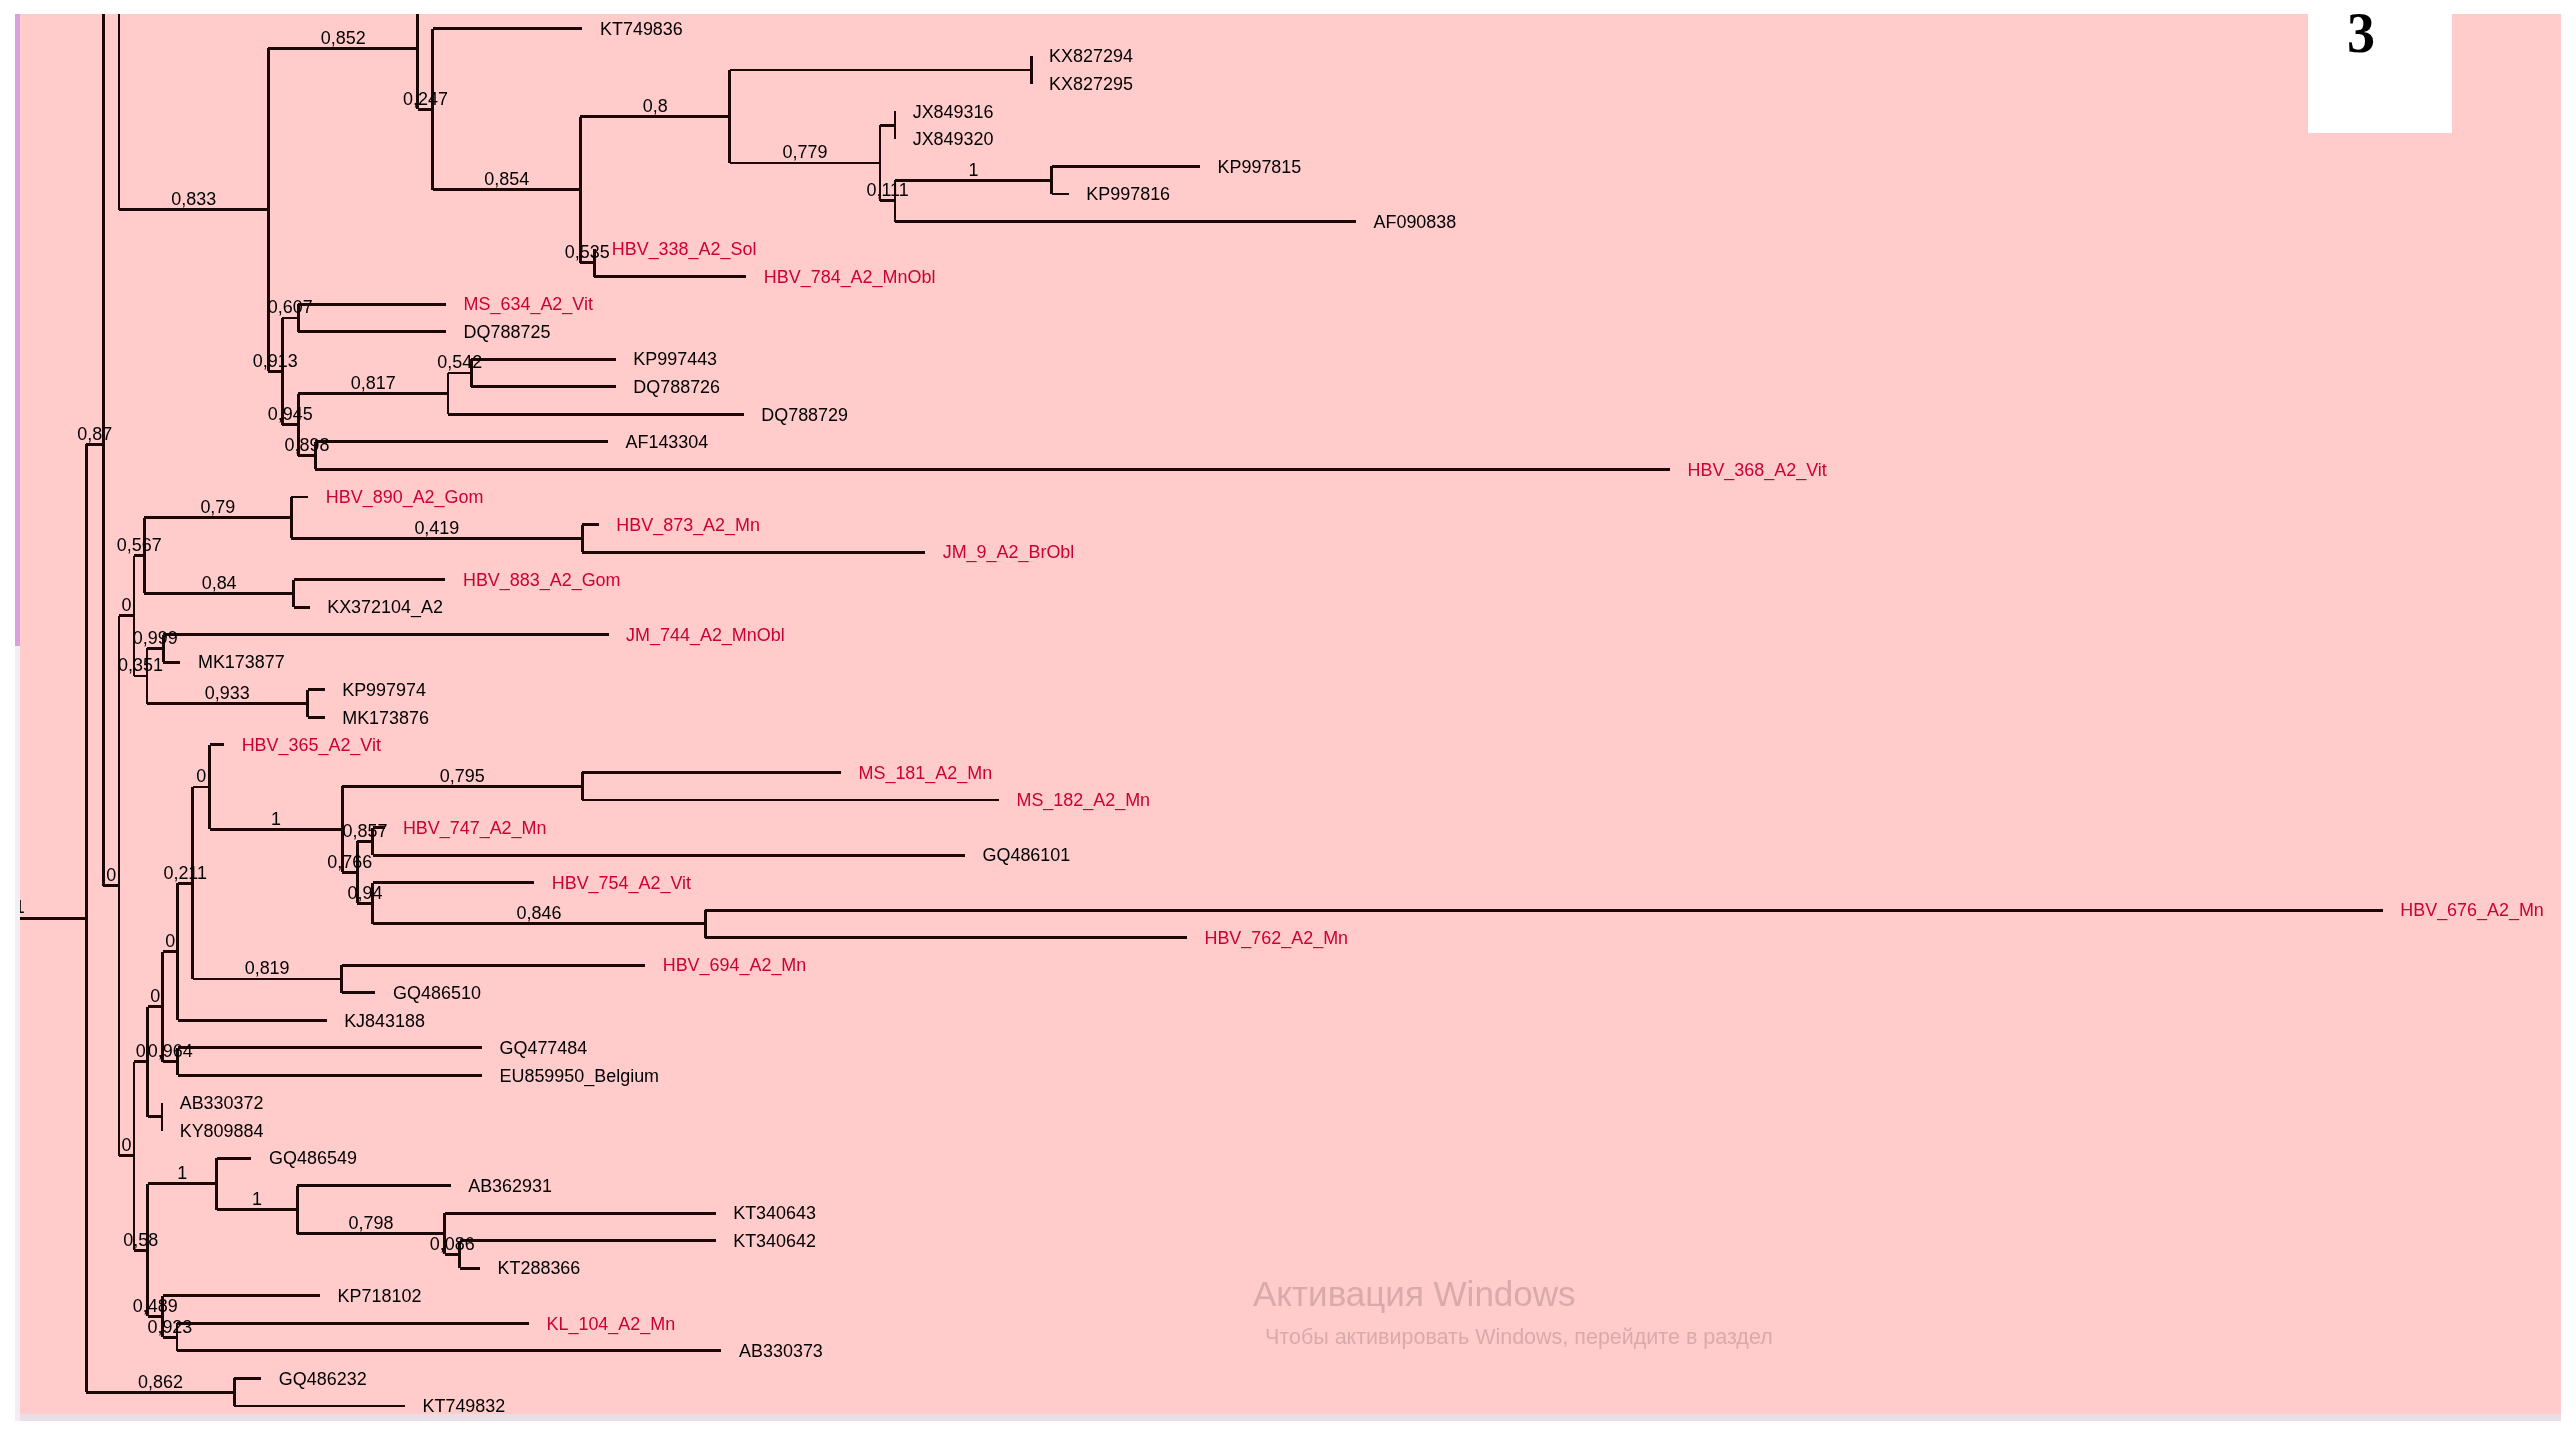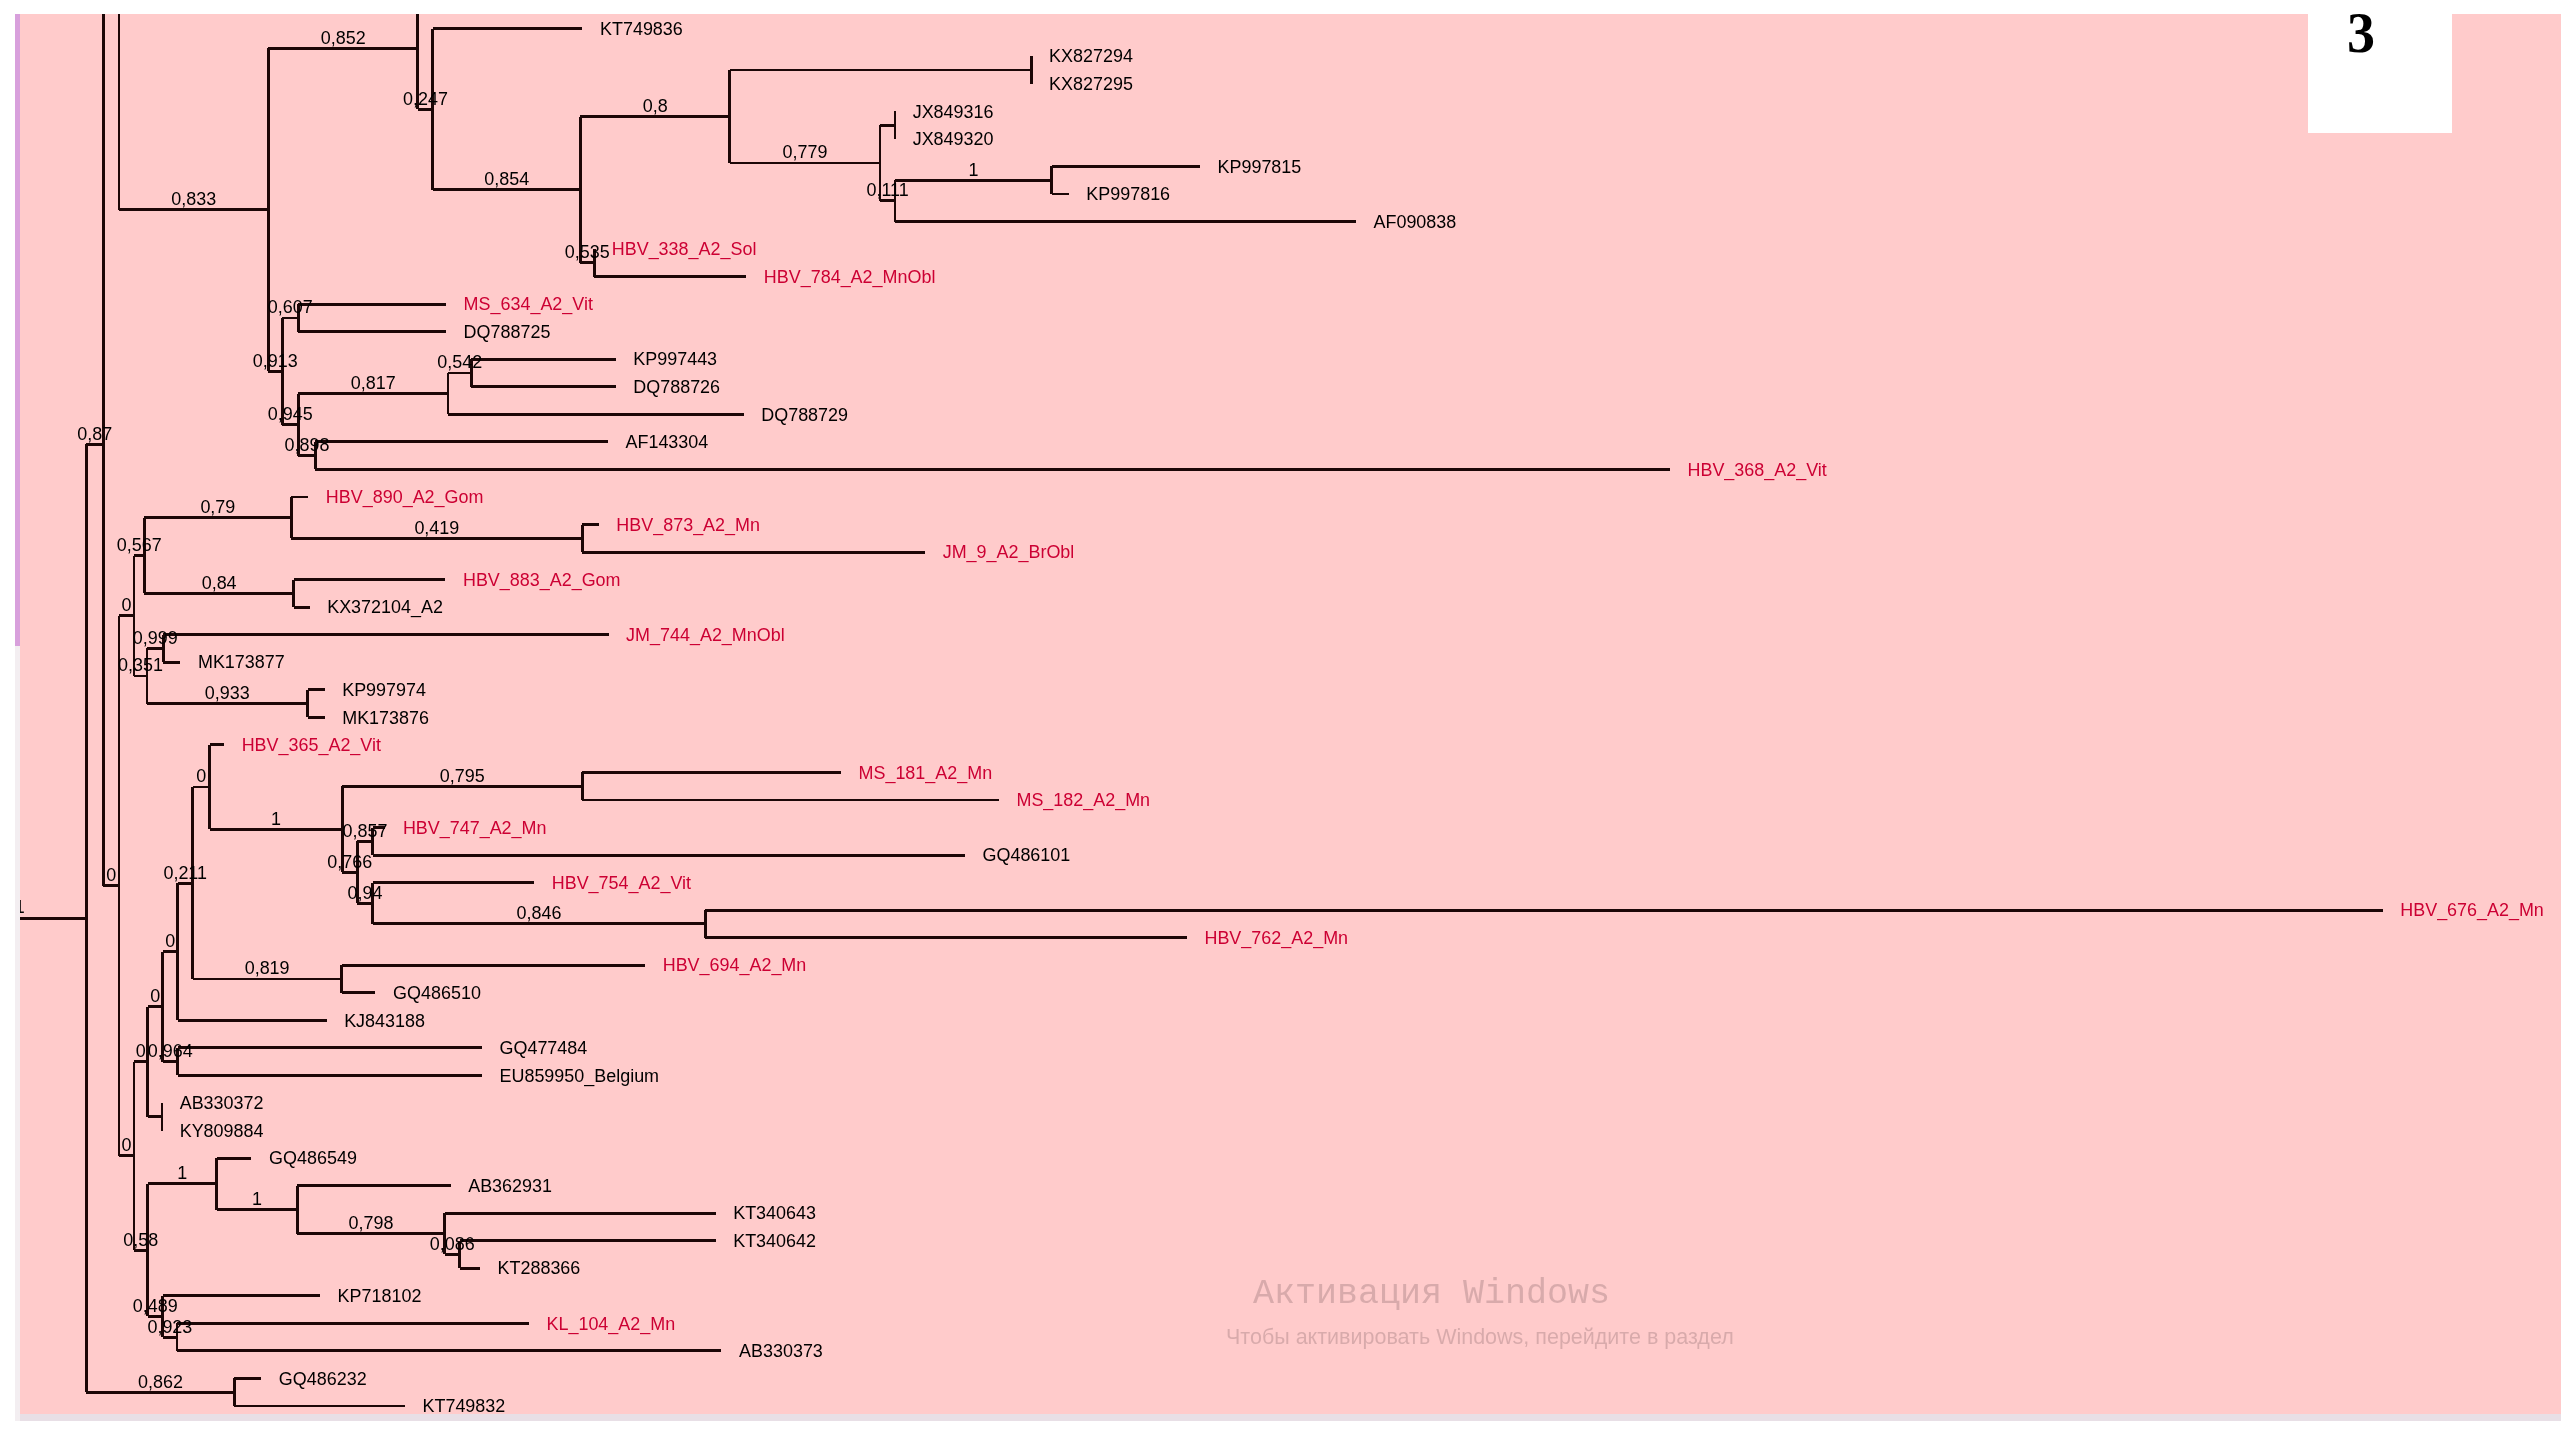--- a/index.html
+++ b/index.html
@@ -14,22 +14,22 @@
   #scrollbar-thumb{position:absolute;left:15px;top:14.4px;width:5.2px;height:632px;
           background:#d8a0dc;}
   #hscroll{position:absolute;left:20px;top:1414px;width:2541px;height:7.2px;
           background:#e8dfe6;}
   #tree{position:absolute;left:-20px;top:-14.4px;width:2576px;height:1436px;}
   .fignum{position:absolute;left:2308px;top:-3.9px;width:144px;height:137px;
           background:#ffffff;}
   .fignum span{position:absolute;left:39px;top:9.1px;font-family:"Liberation Serif","DejaVu Serif",serif;
           font-weight:bold;font-size:56px;color:#000;line-height:1;}
   .wm{position:absolute;color:rgba(125,95,100,0.30);white-space:nowrap;}
-  .wm1{left:1253px;top:1274px;font-size:35px;font-family:Liberation Mono, monospace;}
-  .wm2{left:1226px;top:1325px;font-size:21.5px;}
+  .wm1{left:1253px;top:1274px;font-size:35px;}
+  .wm2{left:1265px;top:1325px;font-size:21.5px;}
   text{font-family:"Liberation Sans","DejaVu Sans",sans-serif;}
 </style>
 </head>
 <body>
 
 <div id="root">
   <div id="scrollbar-track"></div>
   <div id="scrollbar-thumb"></div>
   <div id="canvas">
     <svg id="tree" viewBox="0 0 3946 2200" width="2576" height="1436" shape-rendering="crispEdges">

